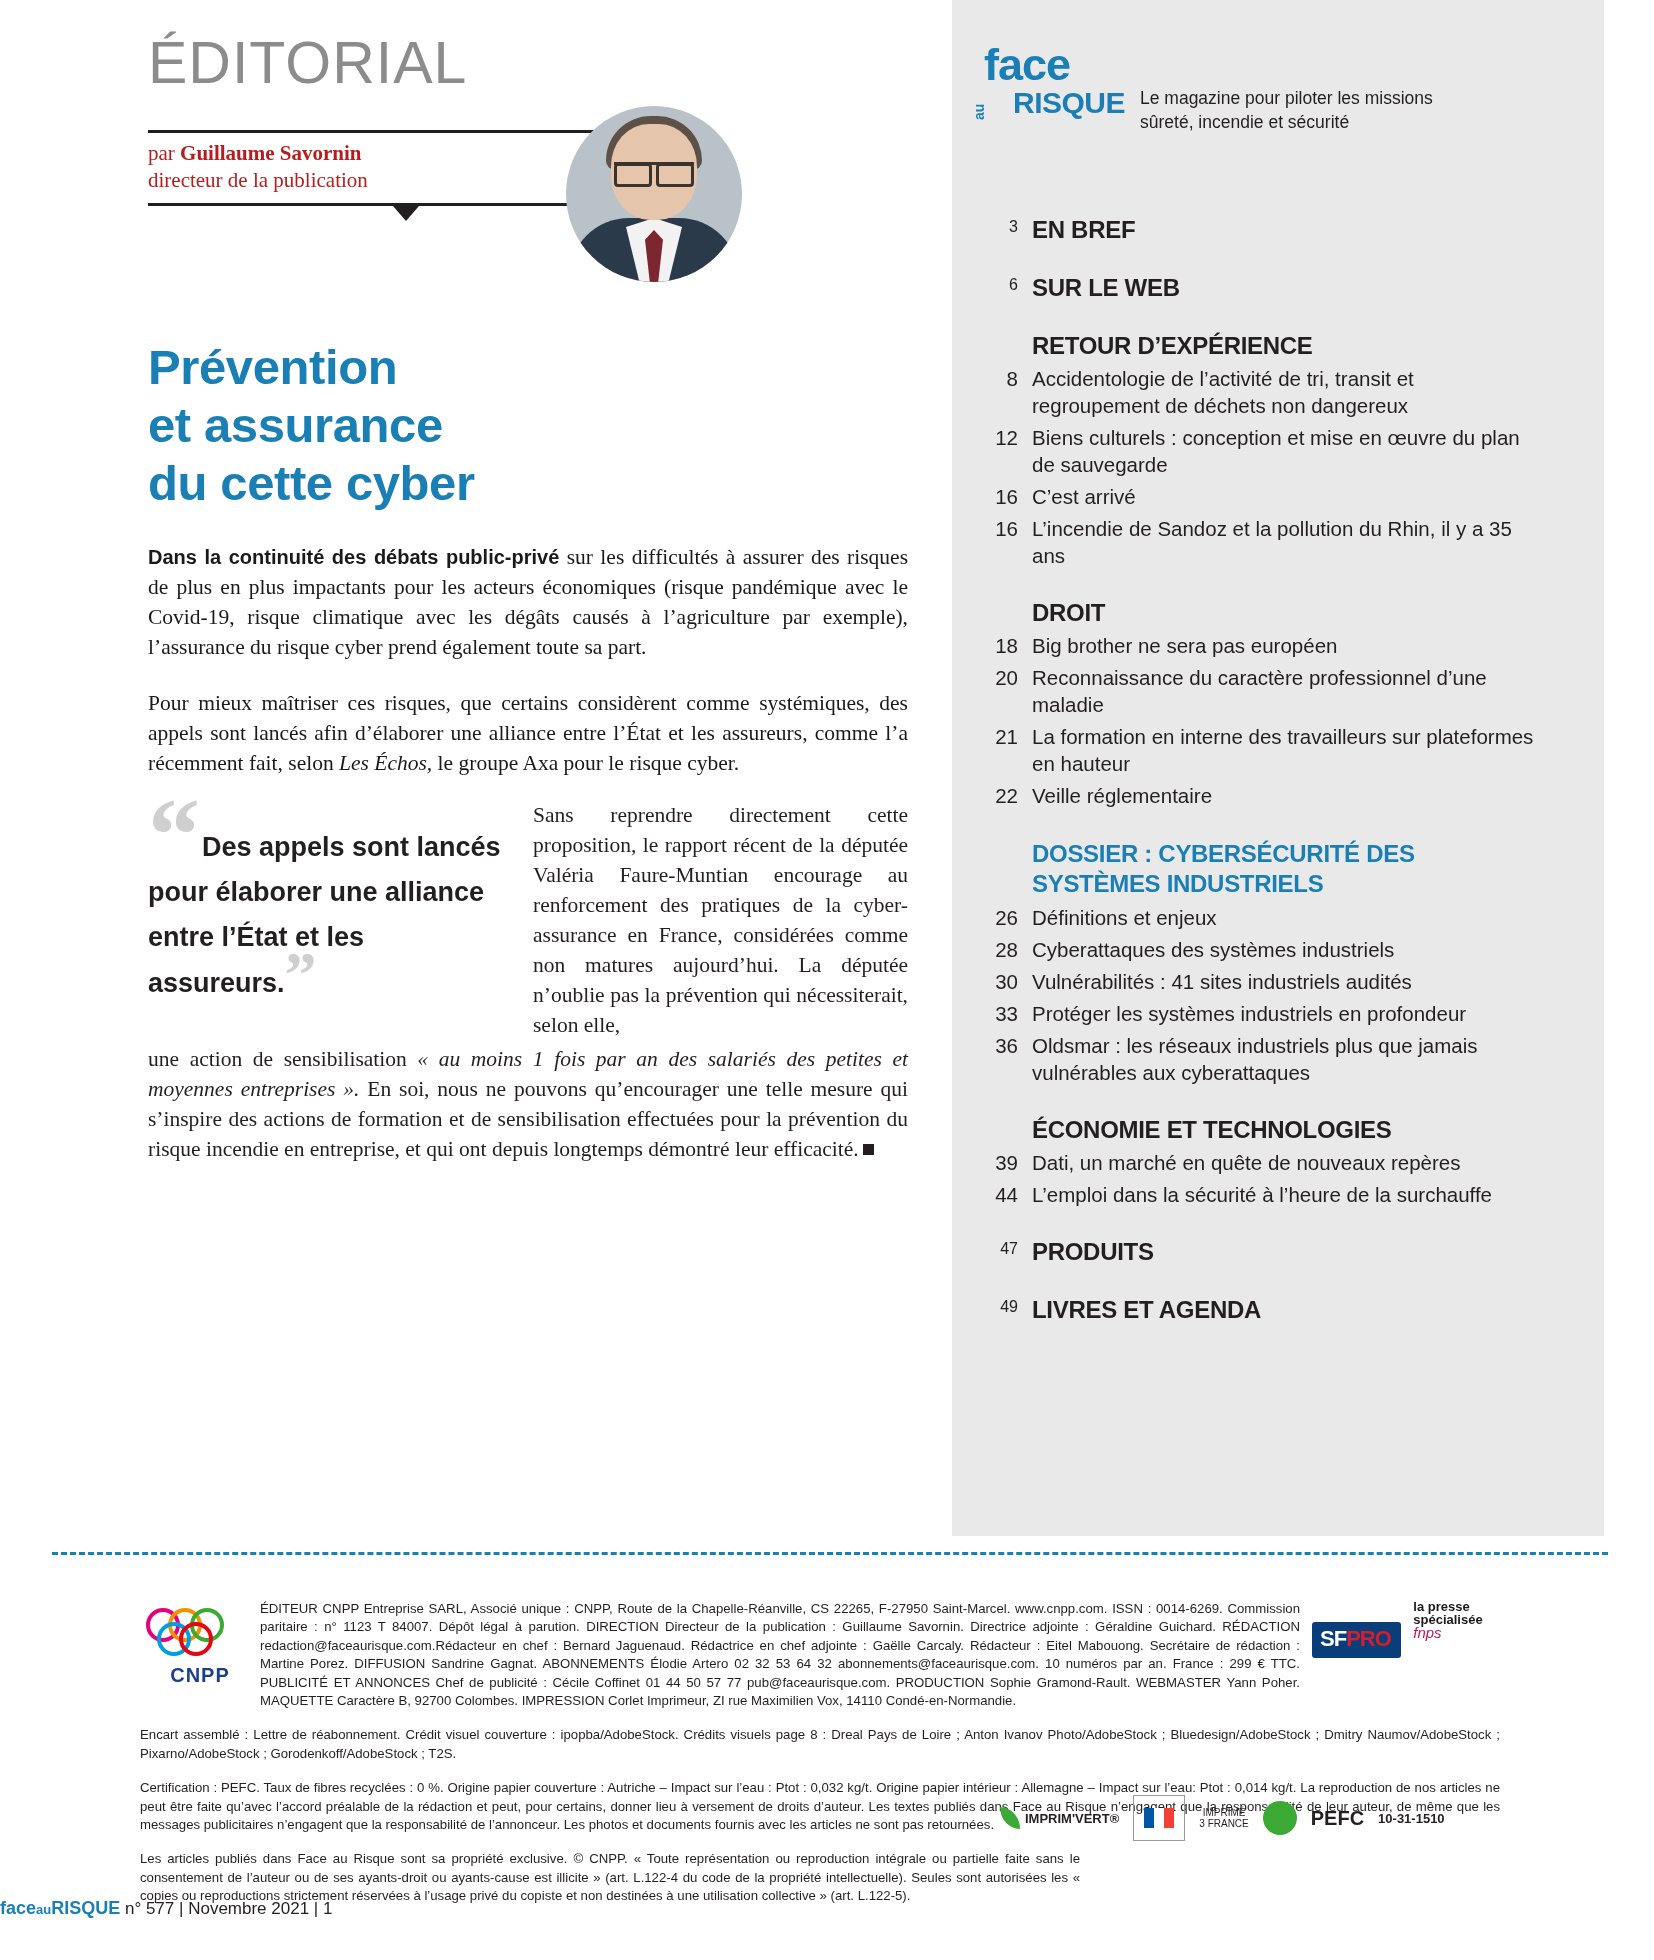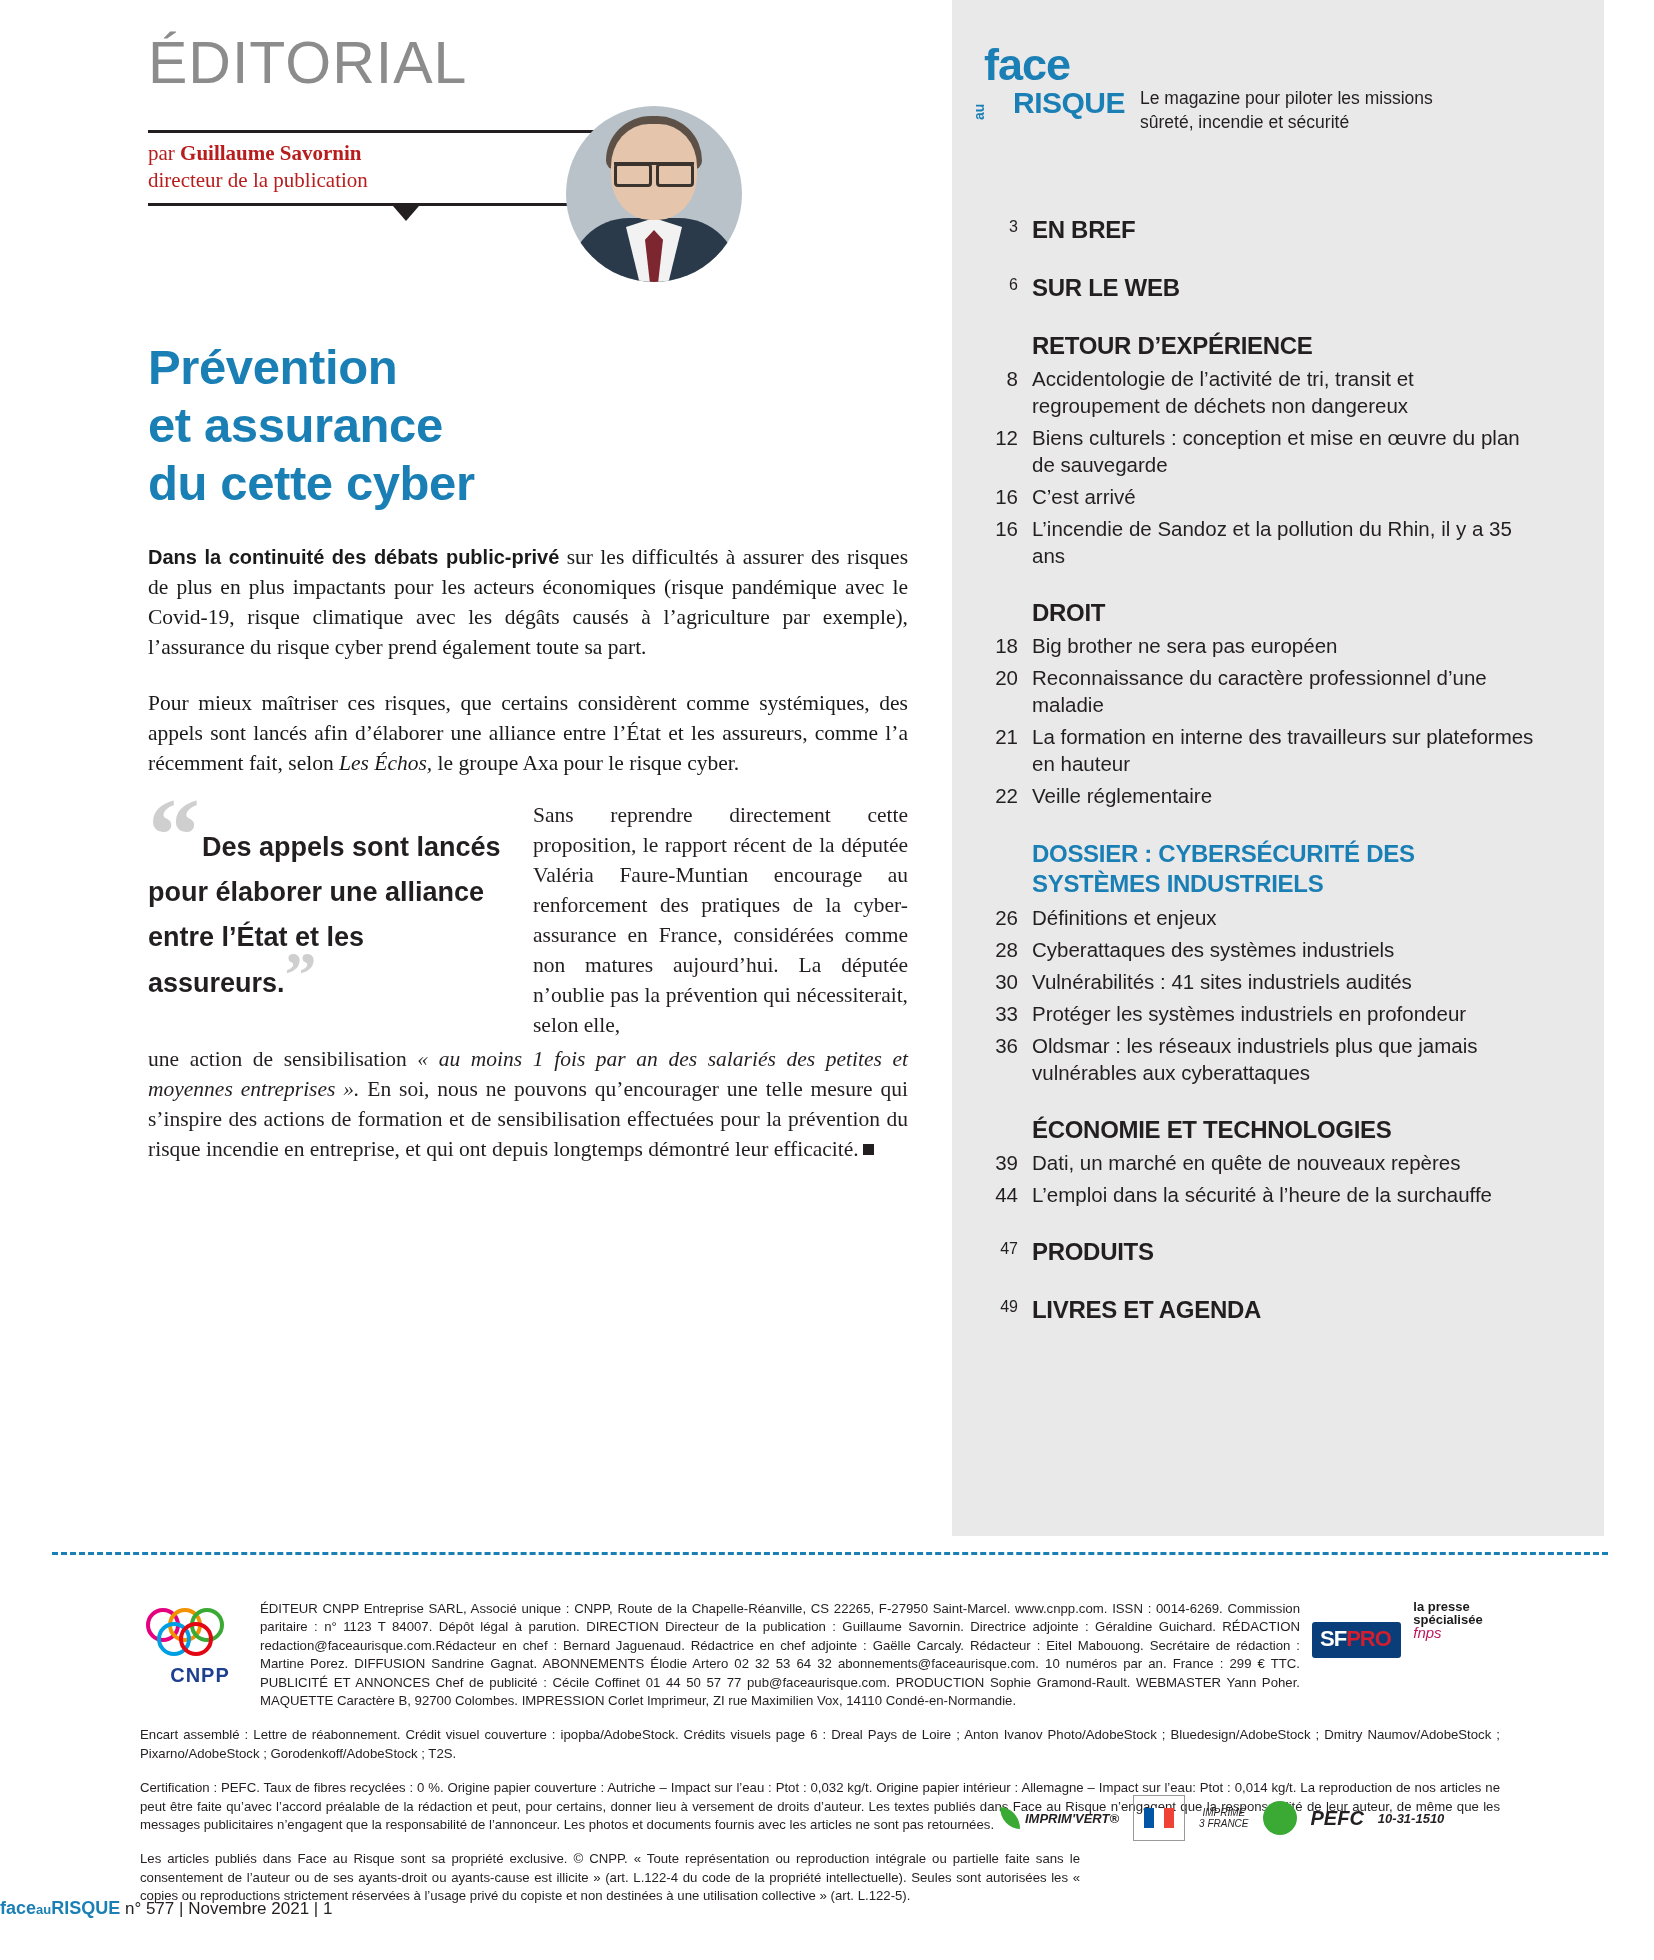--- a/index.html
+++ b/index.html
@@ -174,21 +174,21 @@
   .sfpro em{ font-style:normal; color:#d41e2e;}
   .presse{
     display:inline-block; margin-left:8px; font-size:11.5px; line-height:13px; color:#1a1a1a;
     vertical-align:8px;
   }
   .presse b{ display:block; font-size:13px; }
   .presse .fnps{ color:#be185d; font-style:italic; font-size:15px;}
   .colo-small{ font-size:13.2px; line-height:18.4px; margin-top:16px; text-align:justify;}
   .colo-small.p2{ margin-top:16px; }
 
-  .eco-row{ position:absolute; left:1000px; top:1795px; width:520px; display:flex; align-items:center; gap:14px;font-style:italic;}
+  .eco-row{ position:absolute; left:1000px; top:1795px; width:520px; display:flex; align-items:center; gap:14px;}
   .imprimvert{
     display:flex; align-items:center; gap:5px; font-size:13px; font-weight:bold; color:#231f20;
   }
   .leaf{ width:20px;height:22px;background:#3aaa35;border-radius:0 100% 0 100%;}
   .fr-badge{ width:52px;height:46px;border:1.5px solid #999; display:flex; align-items:center; justify-content:center;}
   .fr-flag{ width:30px;height:20px; background:linear-gradient(to right,#0055a4 33%,#ffffff 33% 66%,#ef4135 66%); }
   .imprime{ font-size:10px; line-height:11px; text-align:center; color:#231f20;}
   .pefc-badge{ display:flex; align-items:center; gap:14px;}
   .pefc-circ{ width:34px;height:34px;border-radius:50%;background:#3aaa35;}
   .pefc-txt{ font-size:20px; font-weight:bold; color:#231f20;}
@@ -373,21 +373,21 @@
       <div class="badges">
         <span class="sfpro"><span>SF</span><em>PRO</em></span>
         <span class="presse">
           <b>la presse</b>
           <b>spécialisée</b>
           <span class="fnps">fnps</span>
         </span>
       </div>
     </div>
 
-    <div class="colo-small">Encart assemblé : Lettre de réabonnement. Crédit visuel couverture : ipopba/AdobeStock. Crédits visuels page 6 : Dreal Pays de Loire ; Anton Ivanov Photo/AdobeStock ; Bluedesign/AdobeStock ; Dmitry Naumov/AdobeStock ; Pixarno/AdobeStock ; Gorodenkoff/AdobeStock ; T2S.</div>
+    <div class="colo-small">Encart assemblé : Lettre de réabonnement. Crédit visuel couverture : ipopba/AdobeStock. Crédits visuels page 8 : Dreal Pays de Loire ; Anton Ivanov Photo/AdobeStock ; Bluedesign/AdobeStock ; Dmitry Naumov/AdobeStock ; Pixarno/AdobeStock ; Gorodenkoff/AdobeStock ; T2S.</div>
     <div class="colo-small p2">Certification : PEFC. Taux de fibres recyclées : 0 %. Origine papier couverture : Autriche – Impact sur l’eau : Ptot : 0,032 kg/t. Origine papier intérieur : Allemagne – Impact sur l’eau: Ptot : 0,014 kg/t. La reproduction de nos articles ne peut être faite qu’avec l’accord préalable de la rédaction et peut, pour certains, donner lieu à versement de droits d’auteur. Les textes publiés dans Face au Risque n’engagent que la responsabilité de leur auteur, de même que les messages publicitaires n’engagent que la responsabilité de l’annonceur. Les photos et documents fournis avec les articles ne sont pas retournées.</div>
     <div class="colo-small p2" style="width:940px">Les articles publiés dans Face au Risque sont sa propriété exclusive. © CNPP. « Toute représentation ou reproduction intégrale ou partielle faite sans le consentement de l’auteur ou de ses ayants-droit ou ayants-cause est illicite » (art. L.122-4 du code de la propriété intellectuelle). Seules sont autorisées les « copies ou reproductions strictement réservées à l’usage privé du copiste et non destinées à une utilisation collective » (art. L.122-5).</div>
   </div>
 
   <div class="eco-row">
     <div class="imprimvert">
       <span class="leaf"></span>
       <span>IMPRIM'VERT®</span>
     </div>
     <div class="fr-badge">

